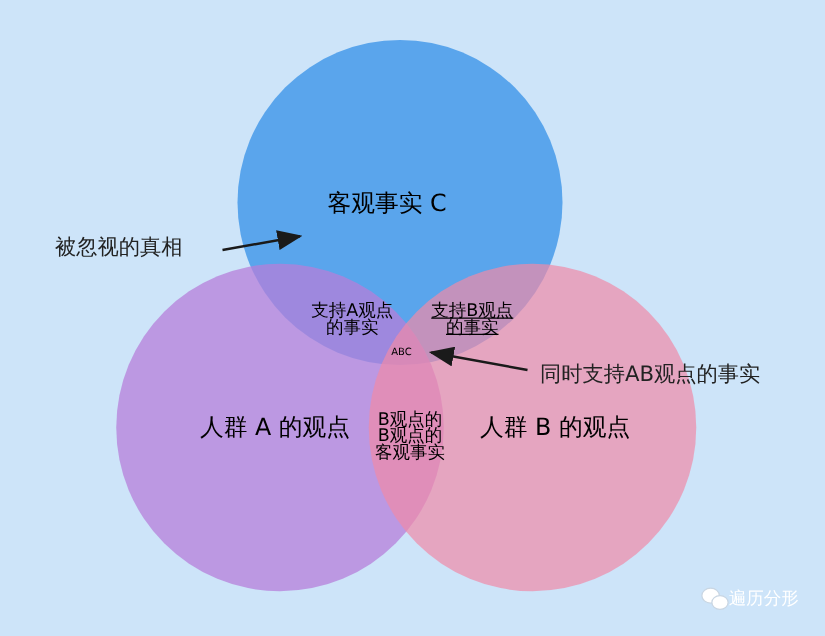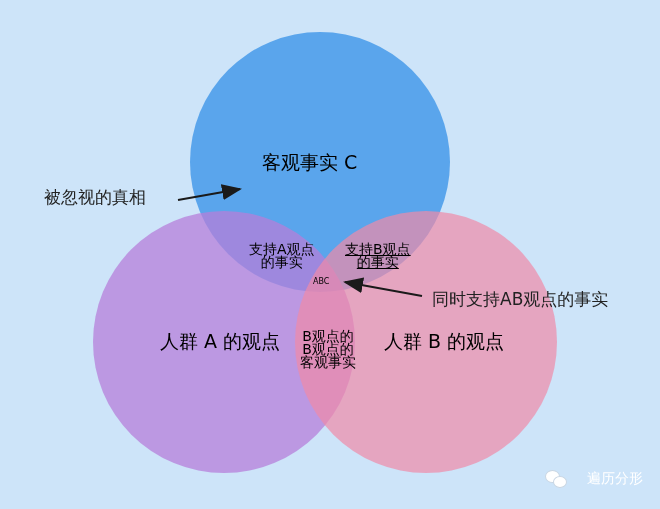--- a/index.html
+++ b/index.html
@@ -4,21 +4,21 @@
 <style>
   html, body { margin: 0; padding: 0; }
   body { width: 660px; height: 509px; background: #cde4f9; position: relative; overflow: hidden;
          font-family: "DejaVu Sans", "Liberation Sans", sans-serif; }
   svg.venn { position: absolute; left: 0; top: 0; }
   .lbl { position: absolute; color: #000000; text-align: center; white-space: nowrap; }
   .big { font-size: 19px; }
   .small { font-size: 14px; line-height: 13px; }
   .tiny { font-size: 8px; font-weight: normal; }
   .ext { position: absolute; color: #222; font-size: 17px; white-space: nowrap; }
-  .wm { position: absolute; left: 545px; top: 470px; display: flex; align-items: center; gap: 20px; color: #fff; font-size: 14px; }
+  .wm { position: absolute; left: 561px; top: 470px; display: flex; align-items: center; gap: 0; color: #fff; font-size: 14px; }
   .wm .icon { width: 22px; height: 18px; position: relative; }
   .wm .icon span { position: absolute; background: #fff; border-radius: 50%; border: 1px solid #c9d6e3; }
 </style>
 </head>
 <body>
 
 <svg class="venn" width="660" height="509">
   <defs>
     <marker id="arr" markerWidth="10" markerHeight="8" refX="9" refY="4" orient="auto">
       <path d="M0,0 L10,4 L0,8 z" fill="#1a1a1a"></path>

